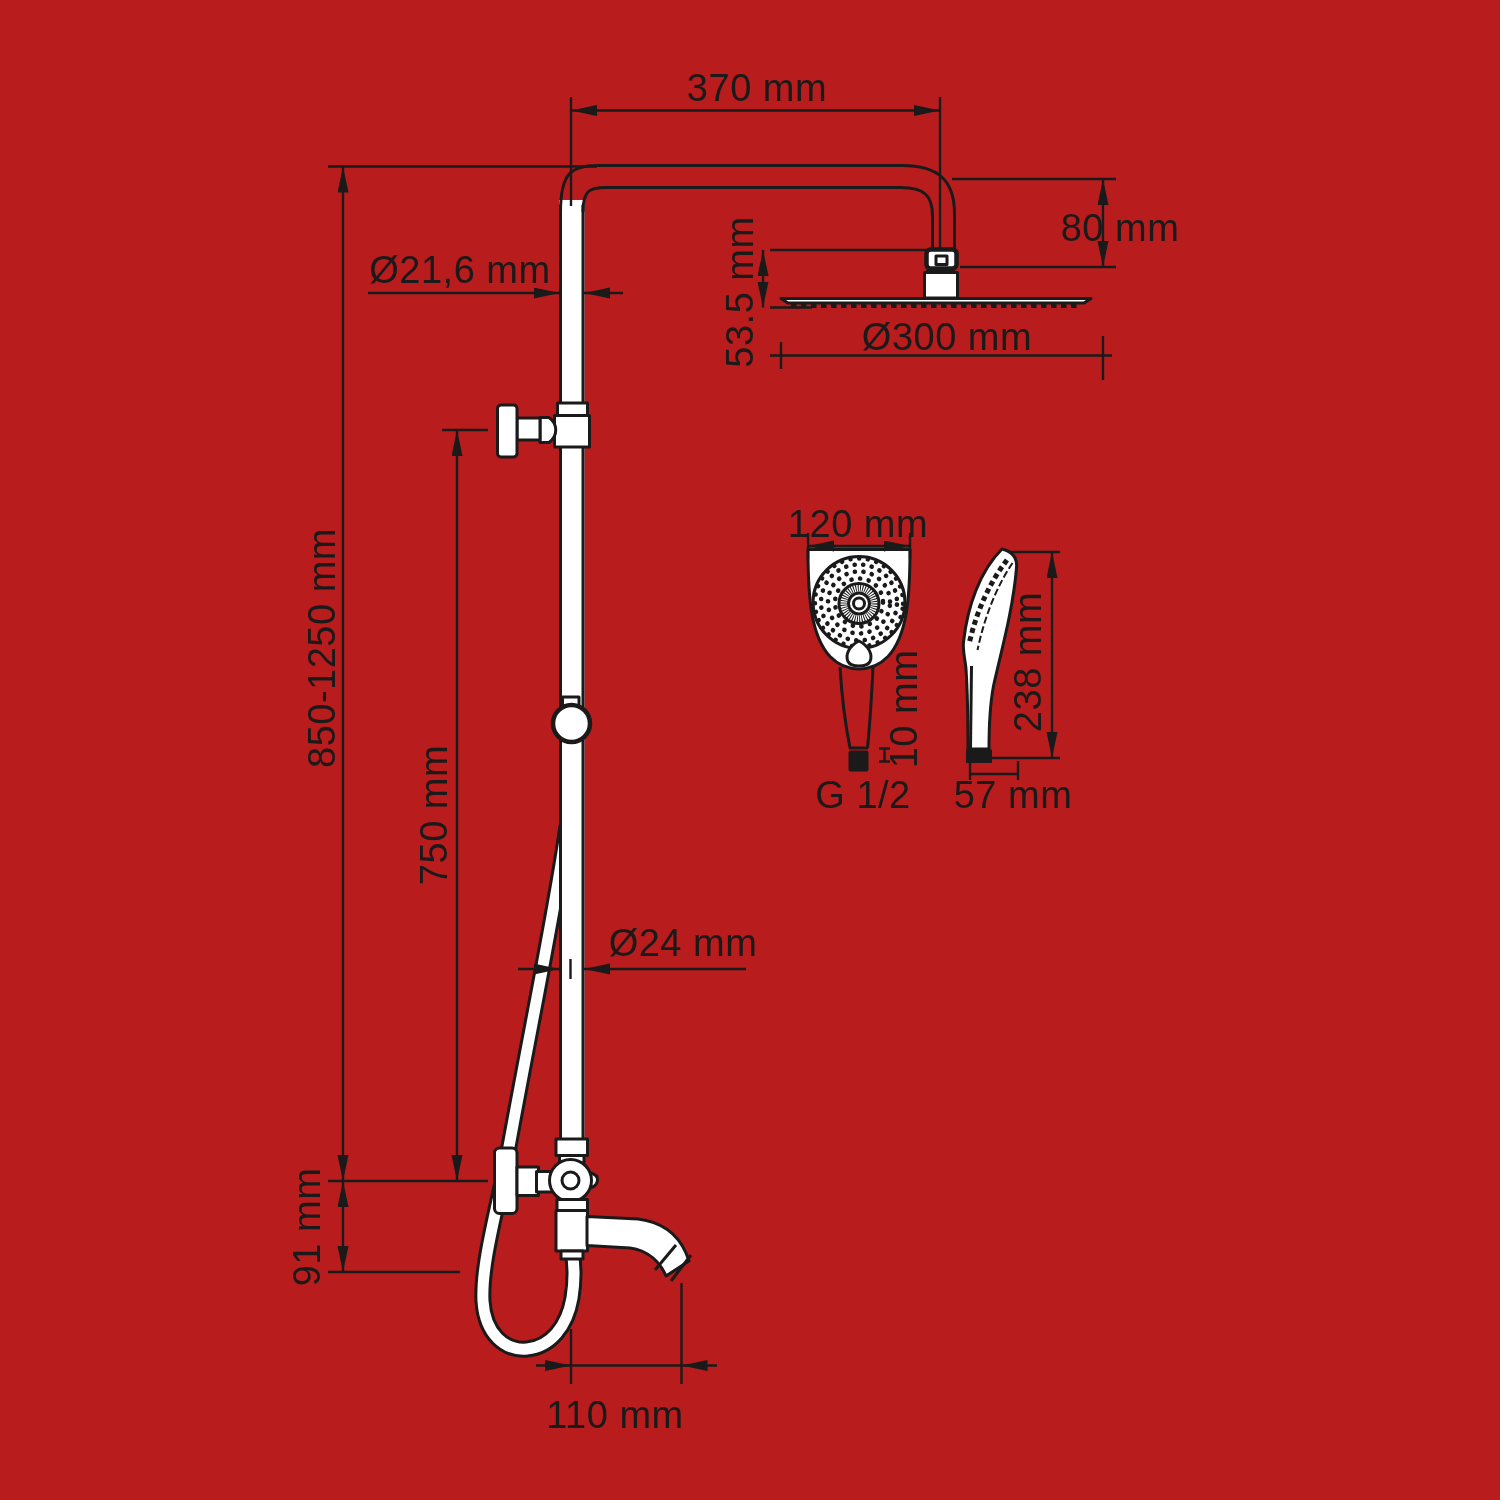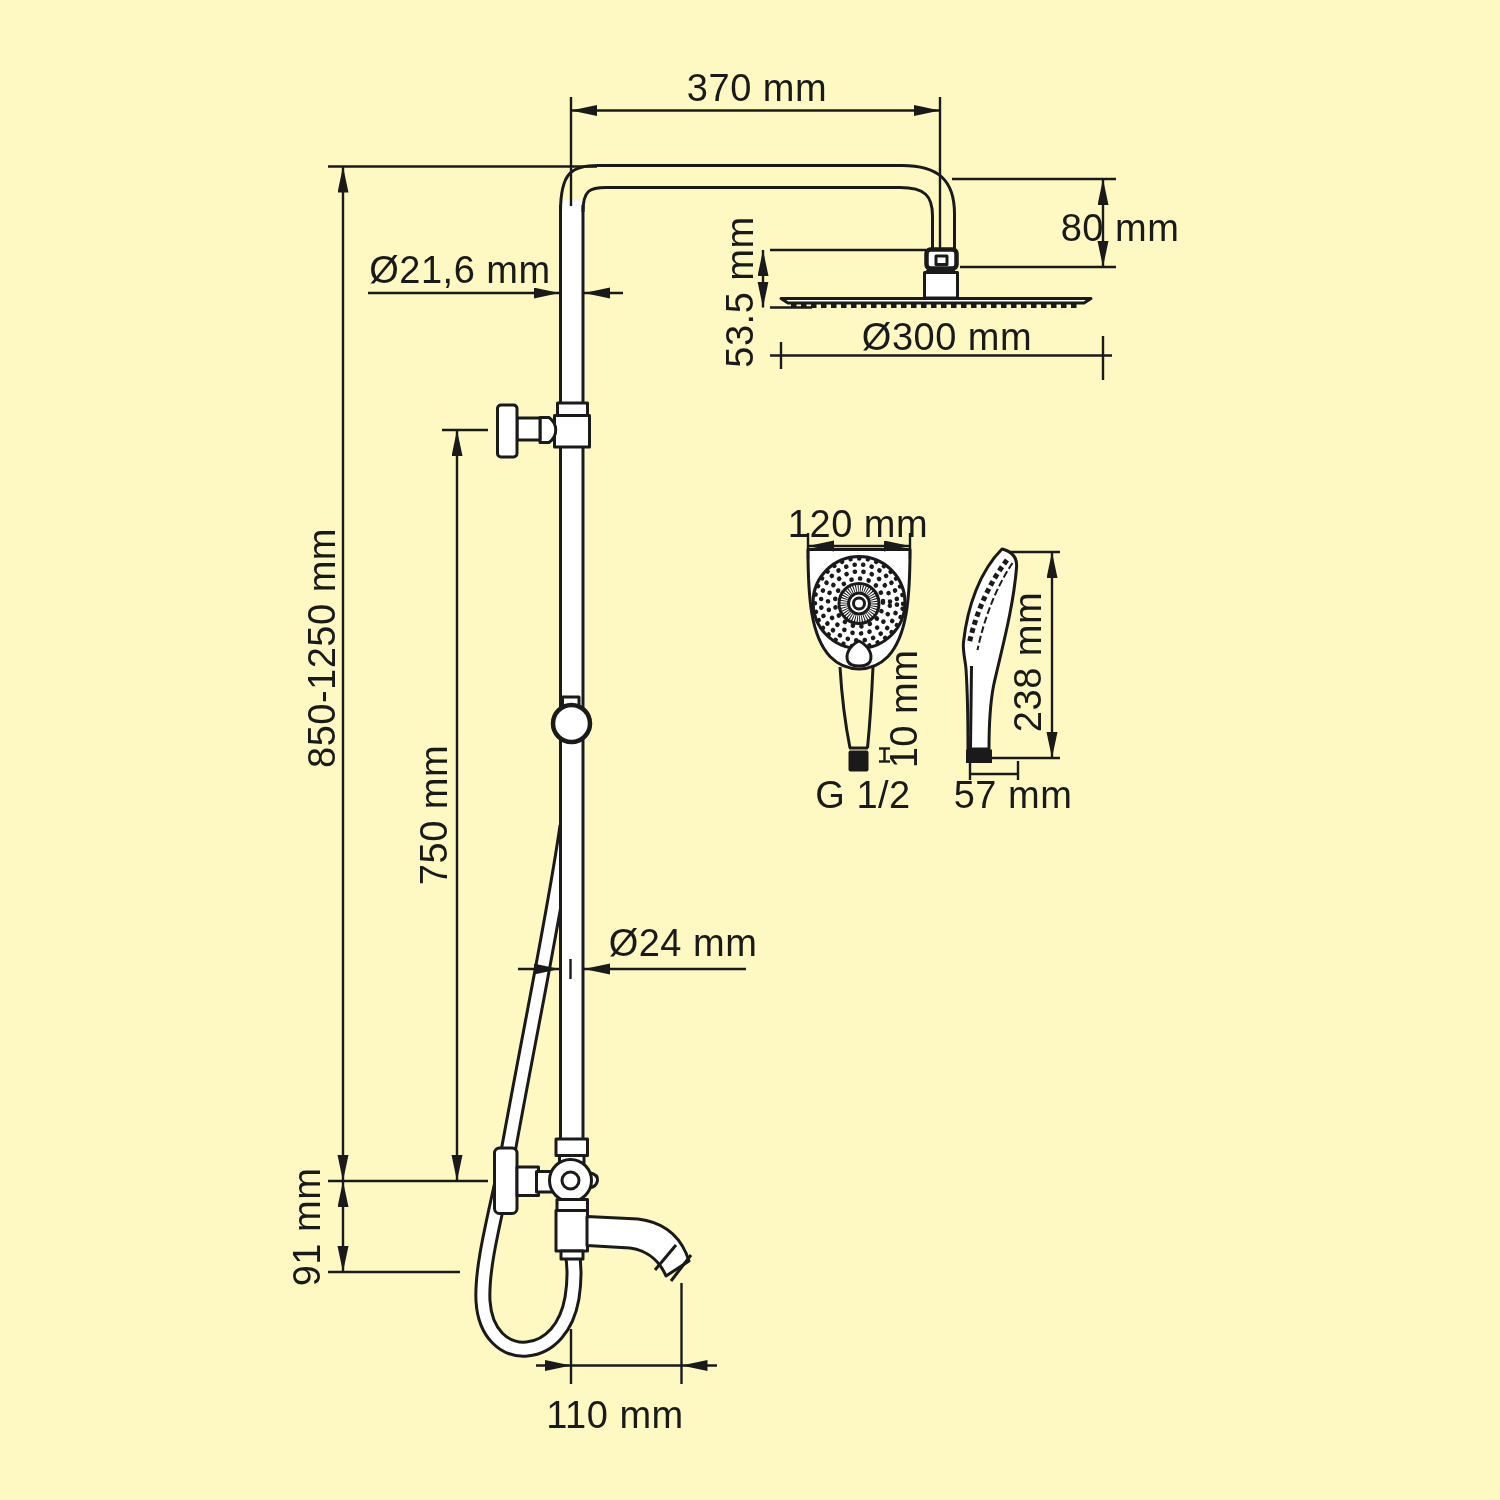--- a/index.html
+++ b/index.html
@@ -1,16 +1,16 @@
 <!DOCTYPE html>
 <html><head>
 <meta charset="utf-8">
 <style>
   html,body{margin:0;padding:0;background:#ffffff;}
-  .stage{width:1500px;height:1500px;position:relative;background:#fef9c3;}
+  .stage{width:1500px;height:1500px;position:relative;background:#b91c1c;}
   svg{display:block;}
   .part{fill:none;stroke:#1a1a1a;stroke-width:3;stroke-linejoin:round;}
   .partfill{fill:#ffffff;stroke:#1a1a1a;stroke-width:3;stroke-linejoin:round;}
   .thick{stroke-width:4.5;}
   .thin{stroke-width:2.2;}
   .ink{fill:#1a1a1a;stroke:none;}
   .dimline{fill:none;stroke:#1a1a1a;stroke-width:2.4;}
   .dimtext{font-family:"Liberation Sans",sans-serif;font-size:38px;fill:#1a1a1a;letter-spacing:0.5px;}
   .dots{fill:none;stroke:#1a1a1a;stroke-linecap:round;}
 </style>

